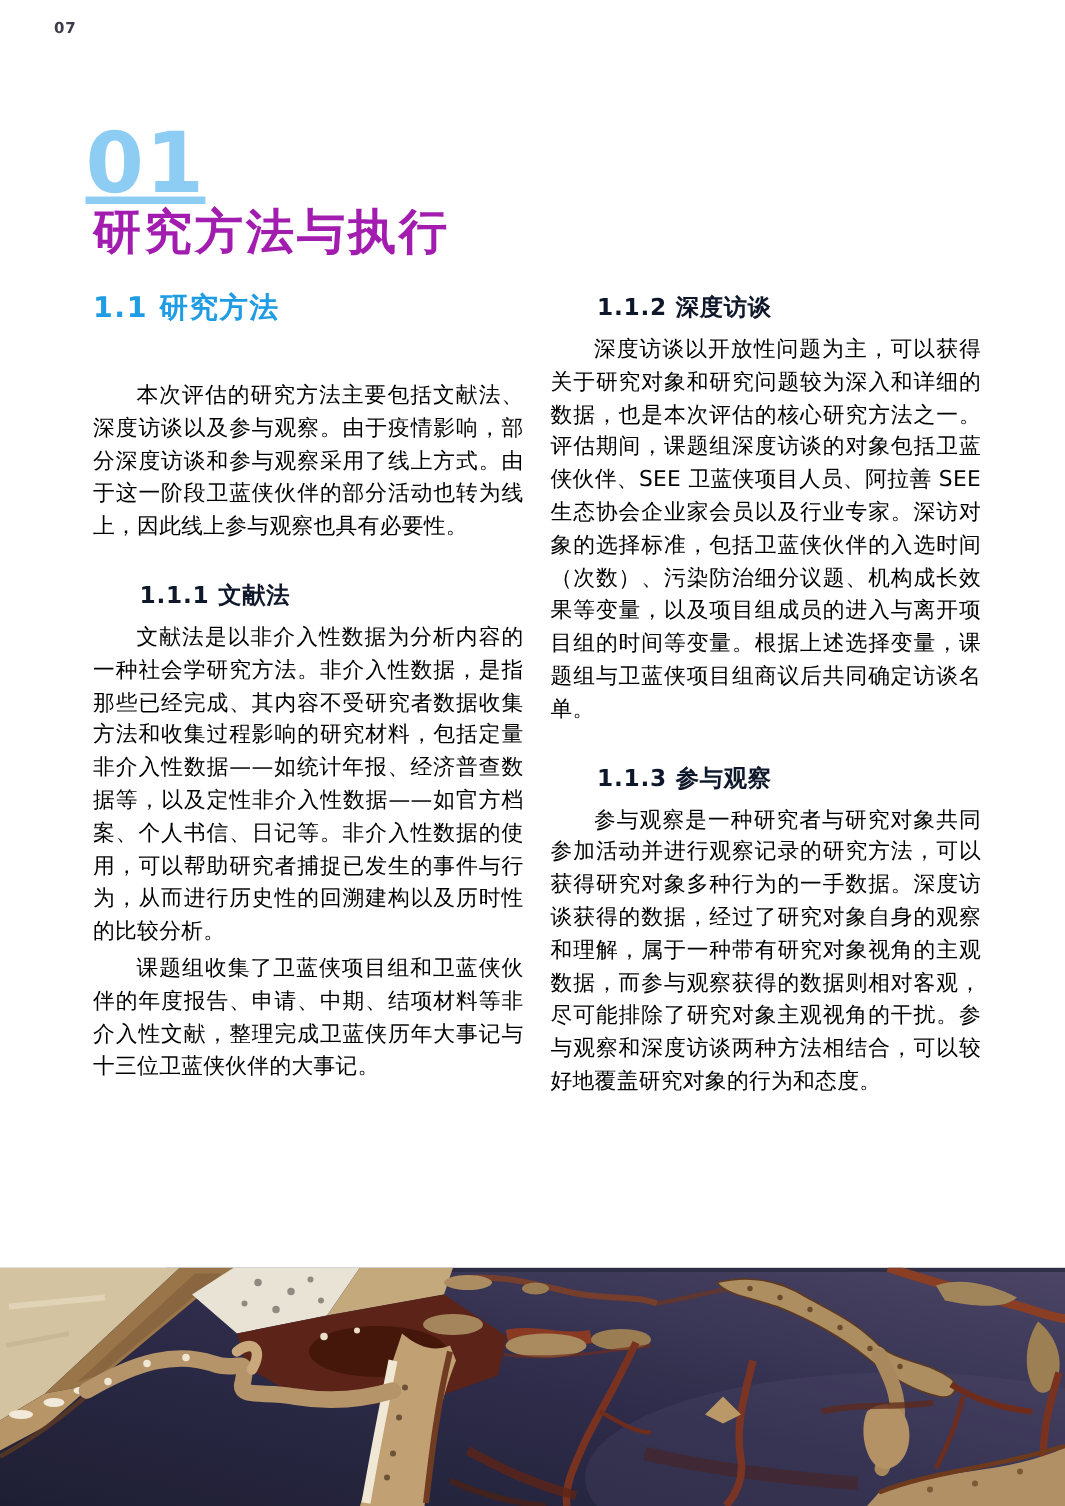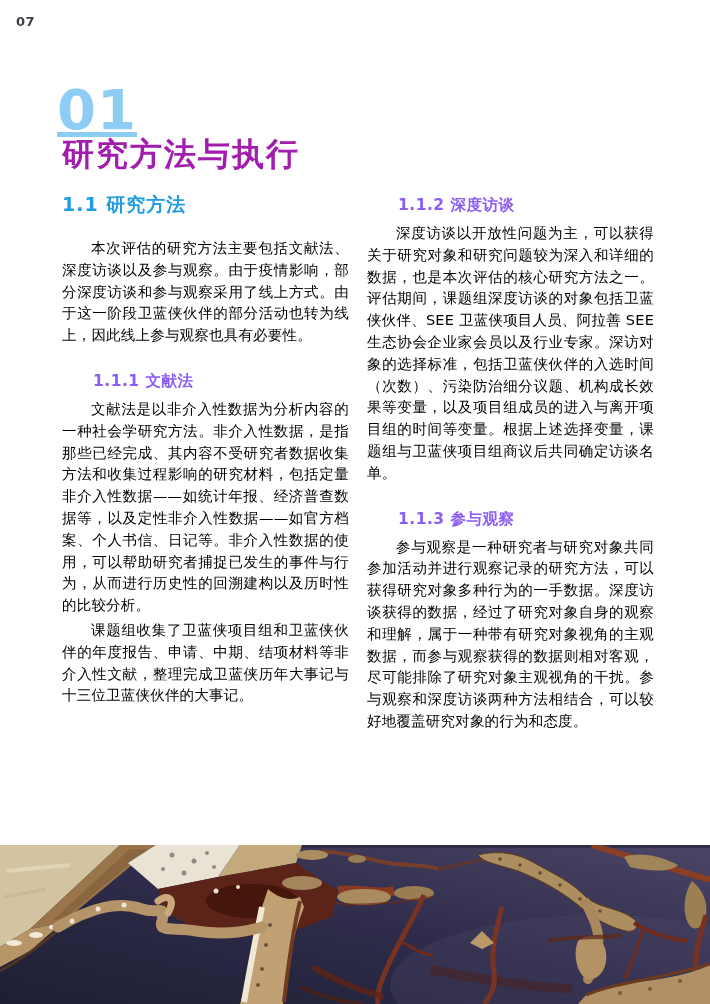--- a/index.html
+++ b/index.html
@@ -4,44 +4,44 @@
 <style>
   html,body{margin:0;padding:0;background:#ffffff;}
   .page{
     position:relative;
     width:710px;height:1004px;
     background:#ffffff;
     overflow:hidden;
     font-family:"DejaVu Sans","Liberation Sans",sans-serif;
   }
   .page-number{
-    position:absolute;left:16px;top:14px;
-    font-size:13px;font-weight:bold;color:#3C3C4C;letter-spacing:.5px;
+    position:absolute;left:36px;top:14px;
+    font-size:10px;font-weight:bold;color:#3C3C4C;letter-spacing:.5px;
   }
   .chapter-header{position:absolute;left:57px;top:86px;width:560px;height:70px;}
   .chapter-number{
     position:absolute;left:0;top:-4px;
     font-size:56px;line-height:1;font-weight:bold;color:#8ECDF3;letter-spacing:1px;text-decoration:underline;
   }
   .chapter-title{
     position:absolute;left:5px;top:26px;
     font-size:32px;font-weight:bold;color:#a21caf;letter-spacing:2px;white-space:nowrap;
   }
   .columns{
     position:absolute;left:62px;top:192px;width:592px;
     display:flex;gap:18px;
   }
   .col{width:287px;}
   .section-heading{
-    margin:0 0 20px 0;
+    margin:0 0 36px 0;
     font-size:19px;font-weight:bold;color:#1F9CE4;letter-spacing:1px;
   }
   .sub-heading{
     margin:24px 0 7px 0;
-    font-size:15.5px;font-weight:bold;color:#8b5cf6;
+    font-size:15.5px;font-weight:bold;color:#0f172a;
     text-indent:2em;letter-spacing:.5px;
   }
   .col-right .sub-heading.first{margin-top:3px;}
   .body-para{
     margin:0;
     font-size:14.5px;line-height:21.8px;color:#000000;
     text-align:justify;text-indent:2em;letter-spacing:.2px;
   }
   .body-para + .body-para{margin-top:3px;}
   .photo{

